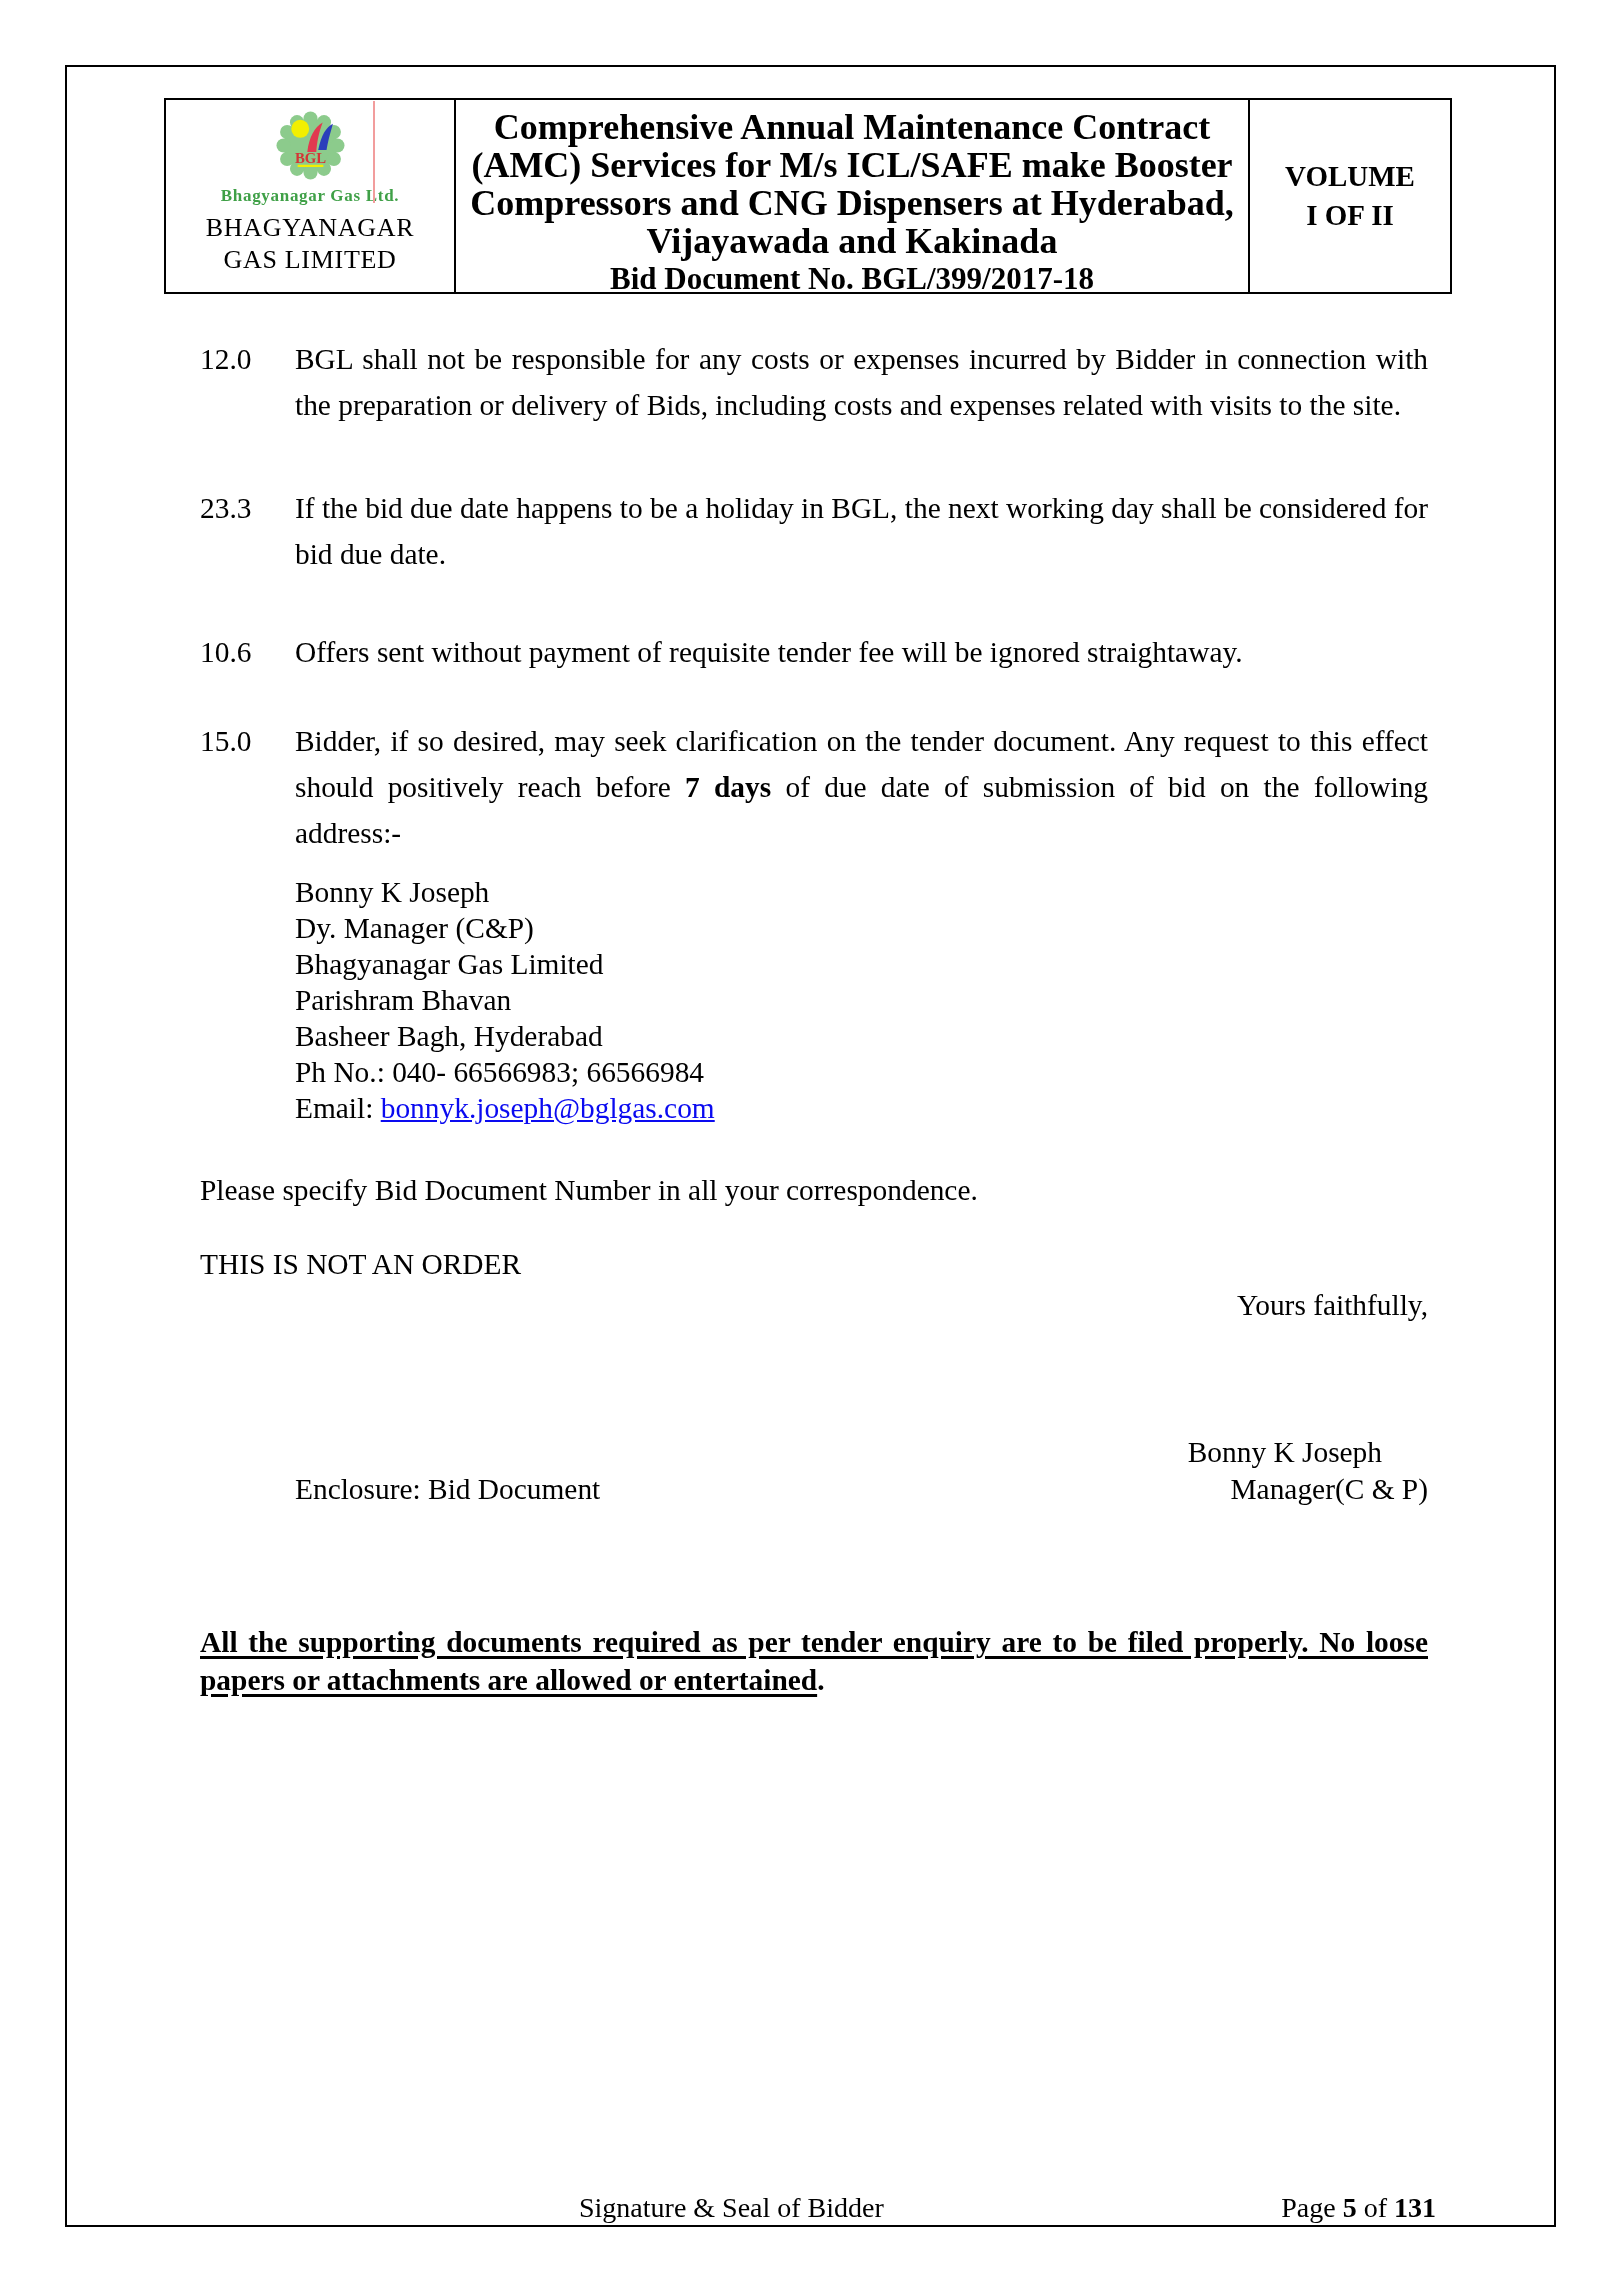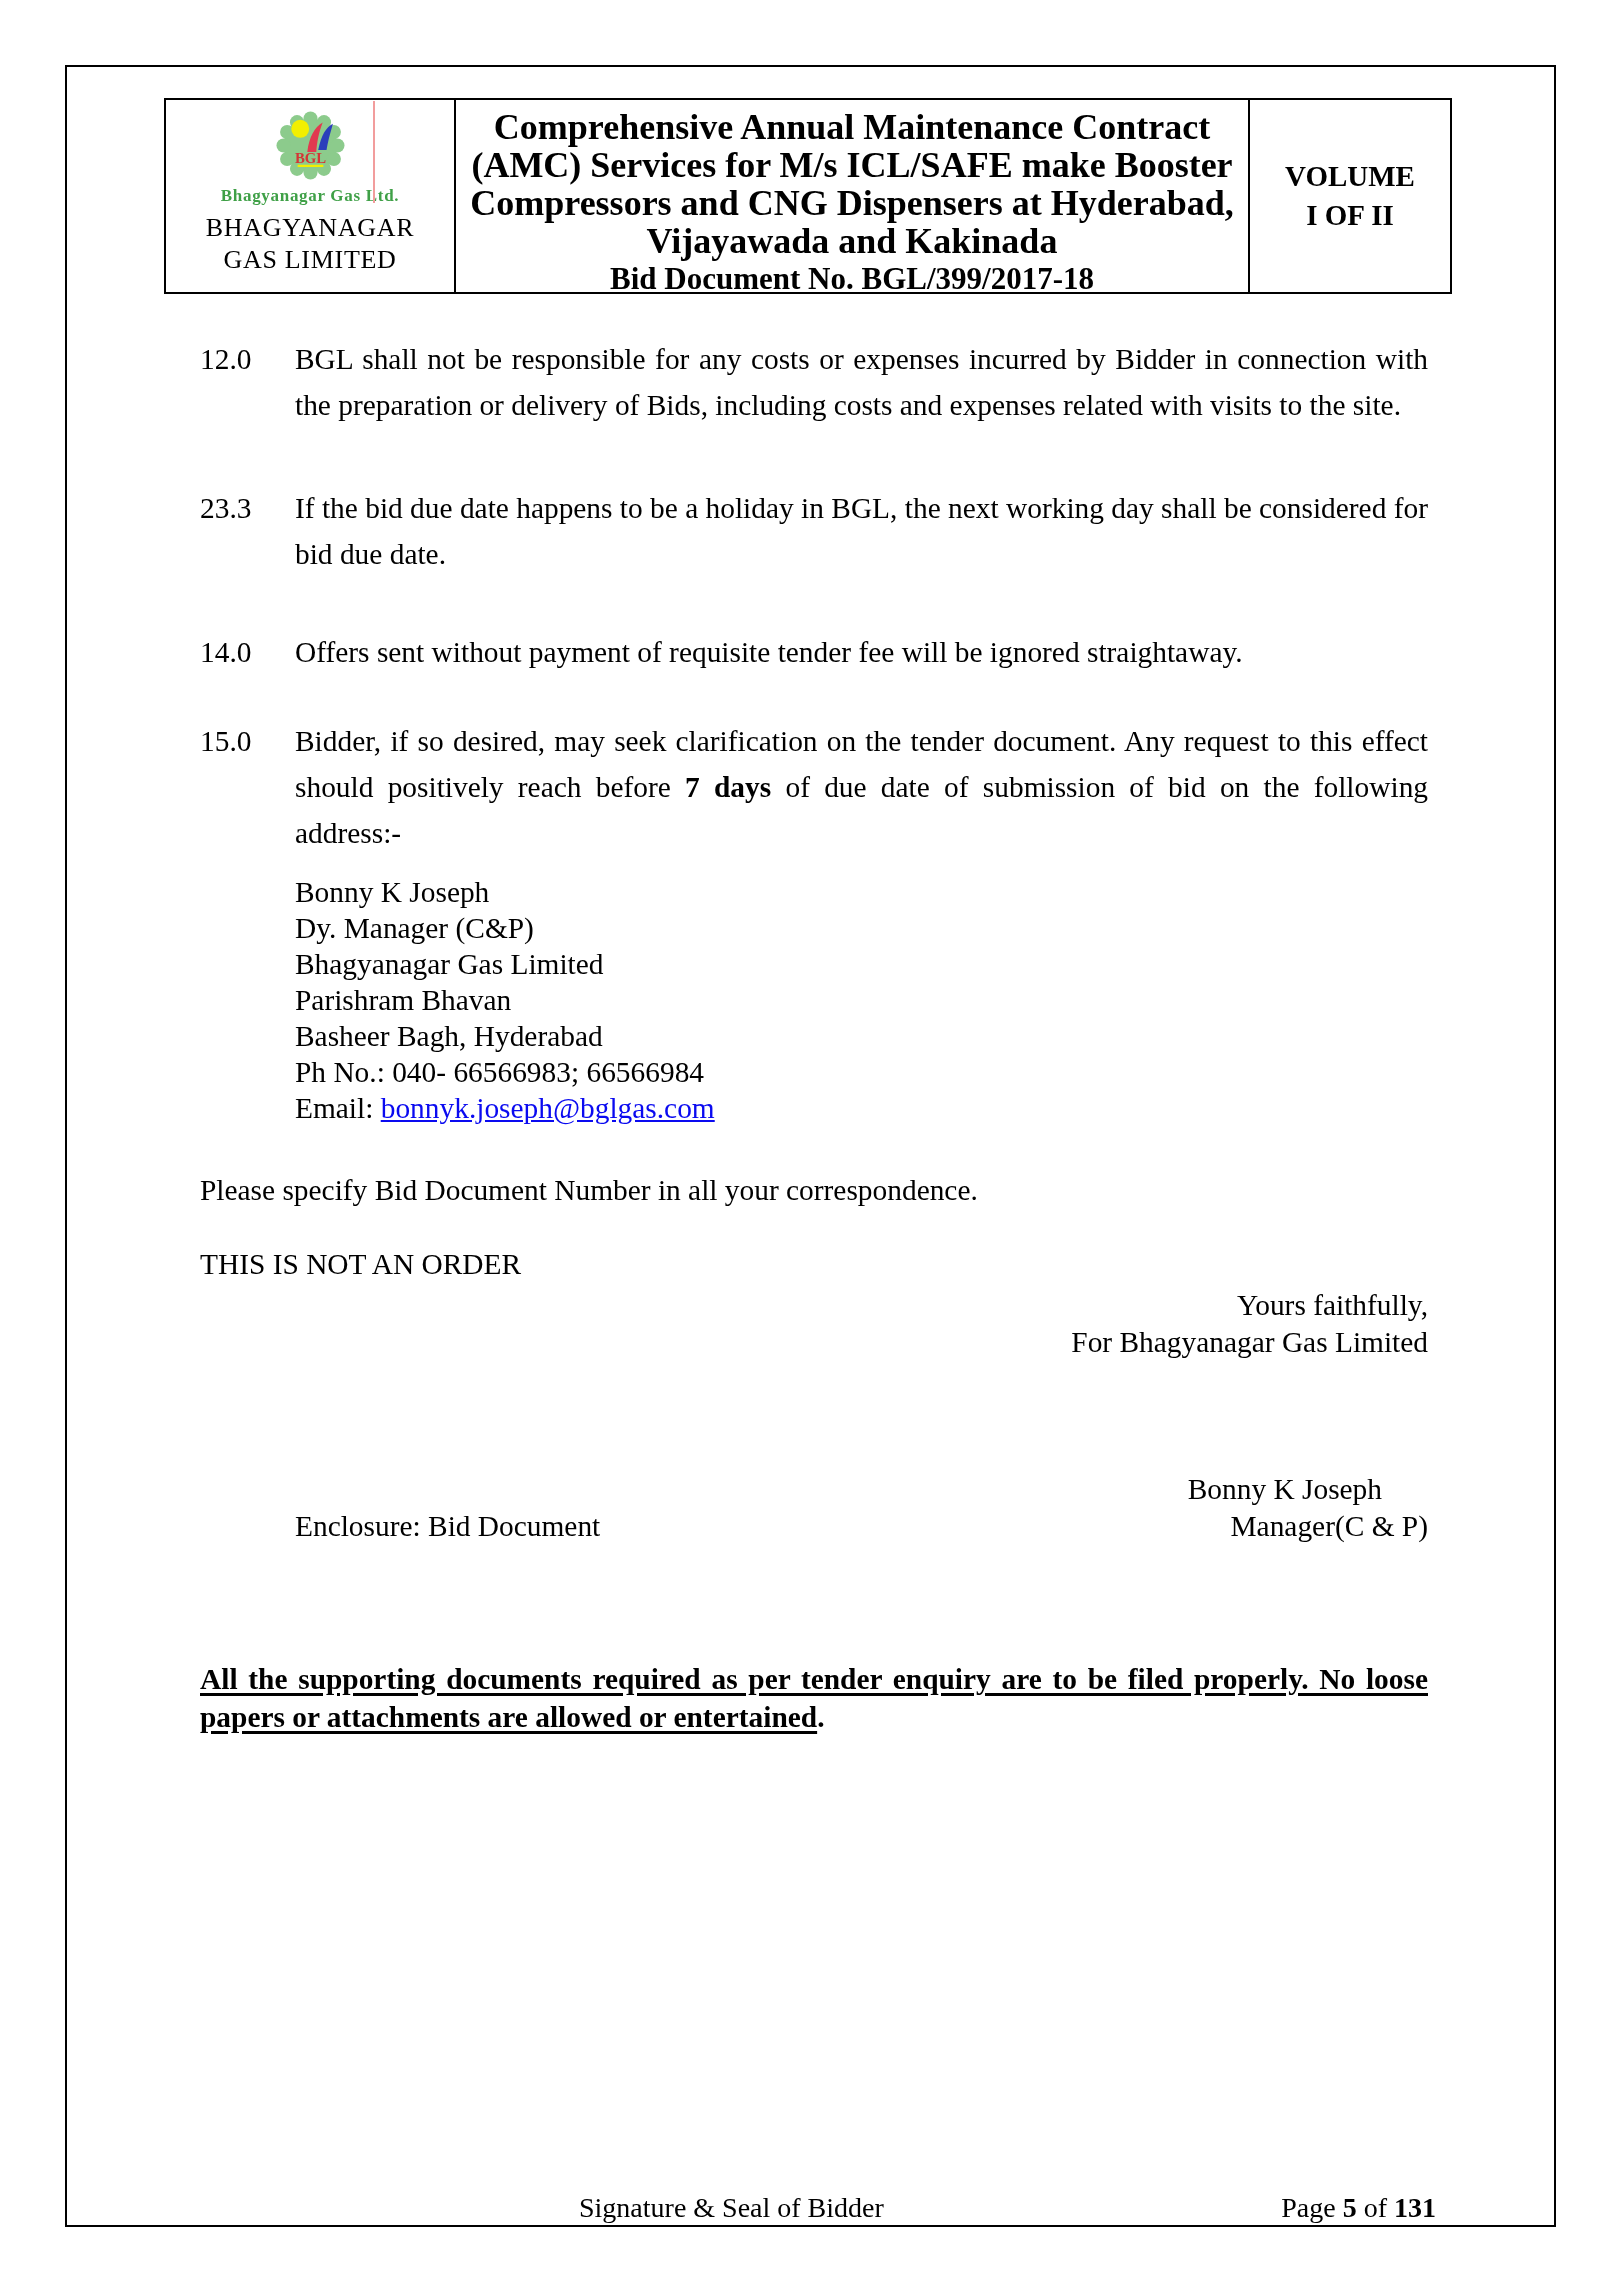--- a/index.html
+++ b/index.html
@@ -162,21 +162,21 @@
       <div class="para-num">12.0</div>
       <div class="para-text">BGL shall not be responsible for any costs or expenses incurred by Bidder in connection with the preparation or delivery of Bids, including costs and expenses related with visits to the site.</div>
     </div>
 
     <div class="para mt-13">
       <div class="para-num">23.3</div>
       <div class="para-text">If the bid due date happens to be a holiday in BGL, the next working day shall be considered for bid due date.</div>
     </div>
 
     <div class="para mt-14">
-      <div class="para-num">14.0</div>
+      <div class="para-num">10.6</div>
       <div class="para-text">Offers sent without payment of requisite tender fee will be ignored straightaway.</div>
     </div>
 
     <div class="para mt-15">
       <div class="para-num">15.0</div>
       <div class="para-text"><span>Bidder, if so desired, may seek clarification on the tender document. Any request to this effect should positively reach before </span><span class="b">7 days</span><span> of due date of submission of bid on the following address:-</span></div>
     </div>
 
     <div class="address-block">
       <div>Bonny K Joseph</div>
@@ -187,21 +187,20 @@
       <div>Ph No.: 040- 66566983; 66566984</div>
       <div><span>Email: </span><a class="email-link">bonnyk.joseph@bglgas.com</a></div>
     </div>
 
     <div class="specify-note">Please specify Bid Document Number in all your correspondence.</div>
 
     <div class="not-order">THIS IS NOT AN ORDER</div>
 
     <div class="faith-block">
       <div>Yours faithfully,</div>
-      <div>For Bhagyanagar Gas Limited</div>
     </div>
 
     <div class="sig-name">Bonny K Joseph</div>
 
     <div class="enclosure-row">
       <div class="enclosure">Enclosure: Bid Document</div>
       <div class="designation">Manager(C &amp; P)</div>
     </div>
 
     <div class="notice"><span class="u">All the supporting documents required as per tender enquiry are to be filed properly. No loose papers or attachments are allowed or entertained</span><span>.</span></div>

